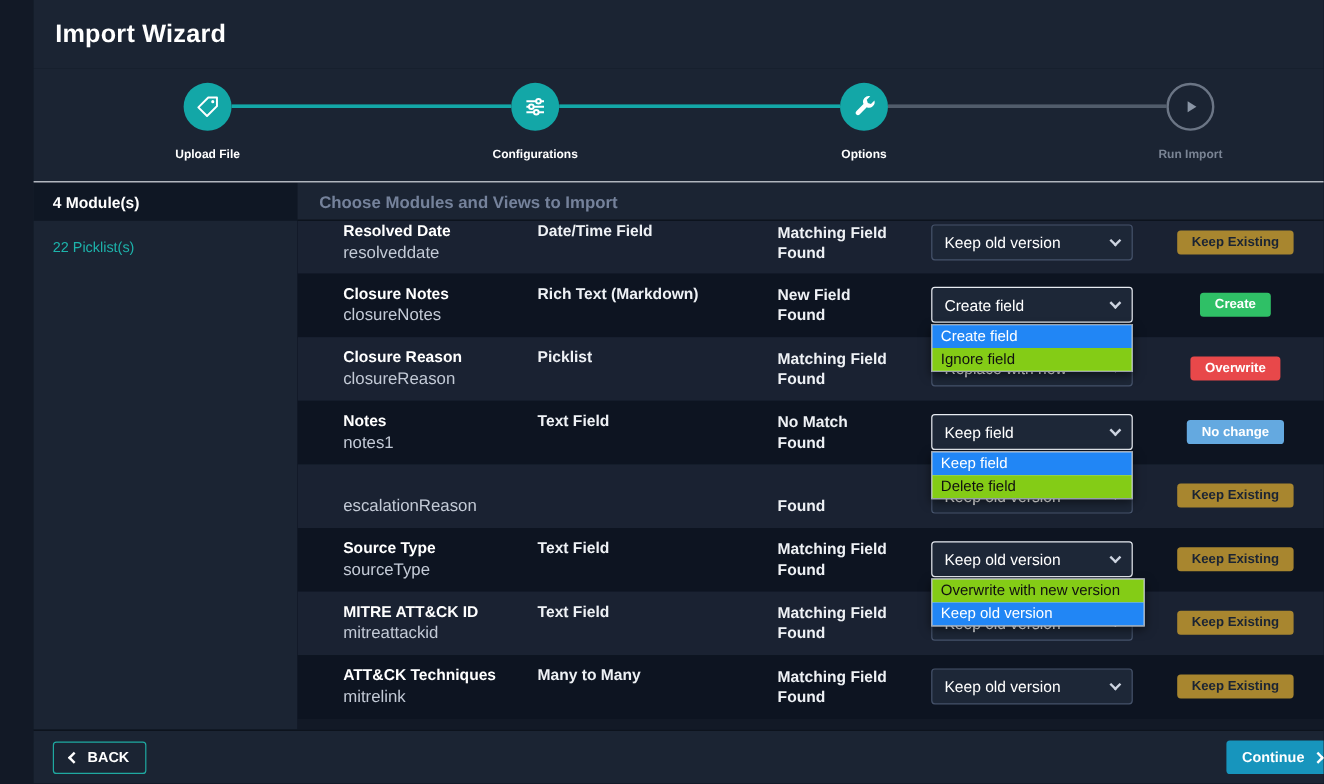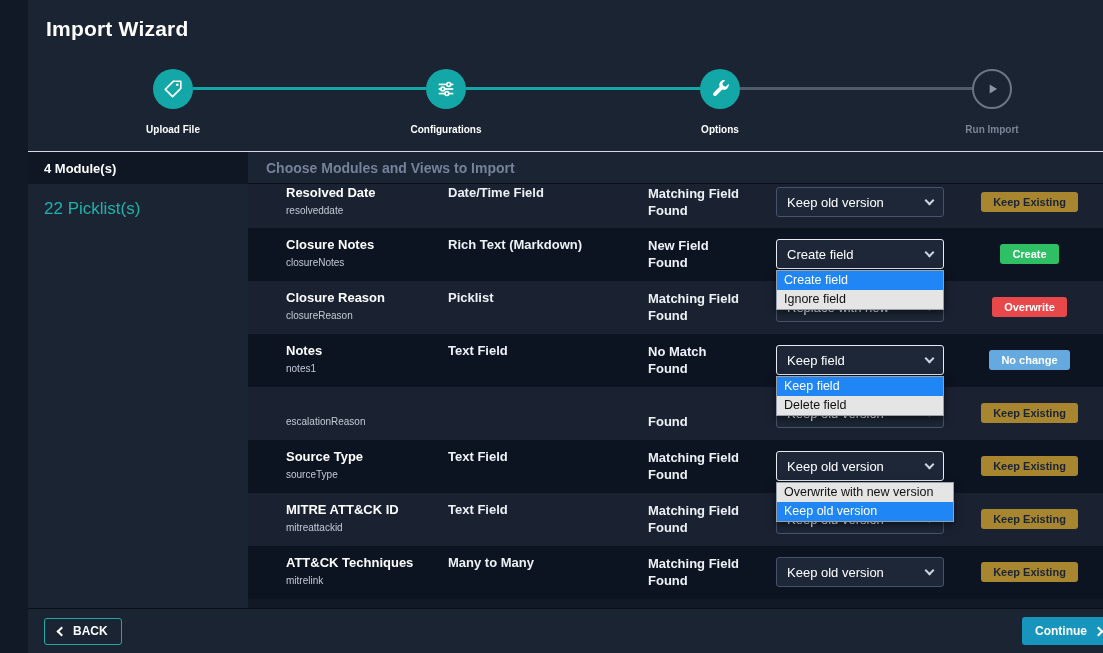--- a/index.html
+++ b/index.html
@@ -28,56 +28,56 @@
   .sc1 { left:125px; } .sl1 { left:45px; }
   .sc2 { left:398px; } .sl2 { left:318px; }
   .sc3 { left:672px; } .sl3 { left:592px; }
   .sc4 { left:944px; } .sl4 { left:864px; }
 
   
   .body { flex:1; display:flex; min-height:0; }
   .sidebar { width:220px; flex:none; background:#1b2433; }
   .side-item-active { height:32px; background:#0f1724; color:#ffffff; font-size:13px; font-weight:700;
                       display:flex; align-items:center; padding:0 16px; }
-  .side-item { margin-top:15px; color:#1db3ab; font-size:17px; padding:0 16px; }
+  .side-item { margin-top:15px; color:#1db3ab; font-size:12px; padding:0 16px; }
 
   .main { flex:1; min-width:0; display:flex; flex-direction:column; background:#121926; }
   .main-header { height:32px; flex:none; background:#1b2433; color:#75829b; font-size:14px; font-weight:700;
                  display:flex; align-items:center; padding:0 18px; border-bottom:1px solid #0b0f18; }
 
   .table { flex:1; position:relative; overflow:hidden; background:#121926; }
   .row { display:flex; height:53px; }
   .row-light { background:#1a2232; }
   .row-dark  { background:#0d1421; }
   .row-first { height:44px; overflow:visible; }
 
   .c-name { width:162px; margin-left:38px; padding-top:9px; flex:none; }
   .field-name { color:#ffffff; font-size:13px; font-weight:700; line-height:16px; min-height:16px; white-space:nowrap; }
-  .field-id { color:#c3cad6; font-size:10px; line-height:15px; margin-top:2px; white-space:nowrap; }
+  .field-id { color:#c3cad6; font-size:14px; line-height:15px; margin-top:2px; white-space:nowrap; }
   .c-type { width:200px; flex:none; padding-top:9px; color:#eef1f5; font-size:13px; font-weight:700; }
   .c-status { width:128px; flex:none; padding-top:9px; padding-right:32px; color:#eef1f5; font-size:13px; font-weight:700; line-height:17px; }
   .c-select { width:200px; flex:none; padding-top:11px; position:relative; }
   .c-badge { width:155px; flex:none; display:flex; justify-content:center; padding-top:16px; padding-right:48px; }
 
   .row-first .c-name, .row-first .c-type, .row-first .c-status { padding-top:1px; }
   .row-first .c-select { padding-top:3px; }
   .row-first .c-badge { padding-top:8px; }
   .row-partial .c-status { padding-top:26px; }
 
   .select { width:168px; height:30px; background:#1d2737; border:1px solid #46536b; border-radius:3px;
             color:#ffffff; font-size:13px; display:flex; align-items:center; justify-content:space-between;
             padding:0 10px; cursor:pointer; }
   .select.open { border-color:#e8ecf2; }
   .select span:first-child { white-space:nowrap; overflow:hidden; }
   .chev { width:7px; height:7px; border-right:2px solid #cdd4e0; border-bottom:2px solid #cdd4e0;
           transform:rotate(45deg); margin-top:-4px; margin-left:8px; flex:none; }
 
   .opt-list { position:absolute; top:42px; left:0; width:168px; background:#ffffff; border:1px solid #98a0aa;
               z-index:20; box-shadow:0 3px 8px rgba(0,0,0,.55); }
-  .opt { height:19px; line-height:19px; font-size:12.5px; color:#101010; padding:0 7px; background:#e5e5e5; white-space:nowrap; }
+  .opt { height:19px; line-height:19px; font-size:12.5px; color:#101010; padding:0 7px; background:#84cc16; white-space:nowrap; }
   .opt.sel { background:#2186f5; color:#ffffff; }
 
   .badge { height:20px; padding:0 12px; border-radius:3px; font-size:11px; font-weight:700; line-height:20px; white-space:nowrap; }
   .badge-keep      { background:#a8862f; color:#1b2433; }
   .badge-create    { background:#2fc066; color:#ffffff; }
   .badge-overwrite { background:#e8484a; color:#ffffff; }
   .badge-nochange  { background:#64a9e0; color:#ffffff; }
 
   .scroll-thumb { position:absolute; right:4px; top:2px; width:5px; height:205px; background:#b9bfc9;
                   opacity:.75; border-radius:3px; z-index:30; }

